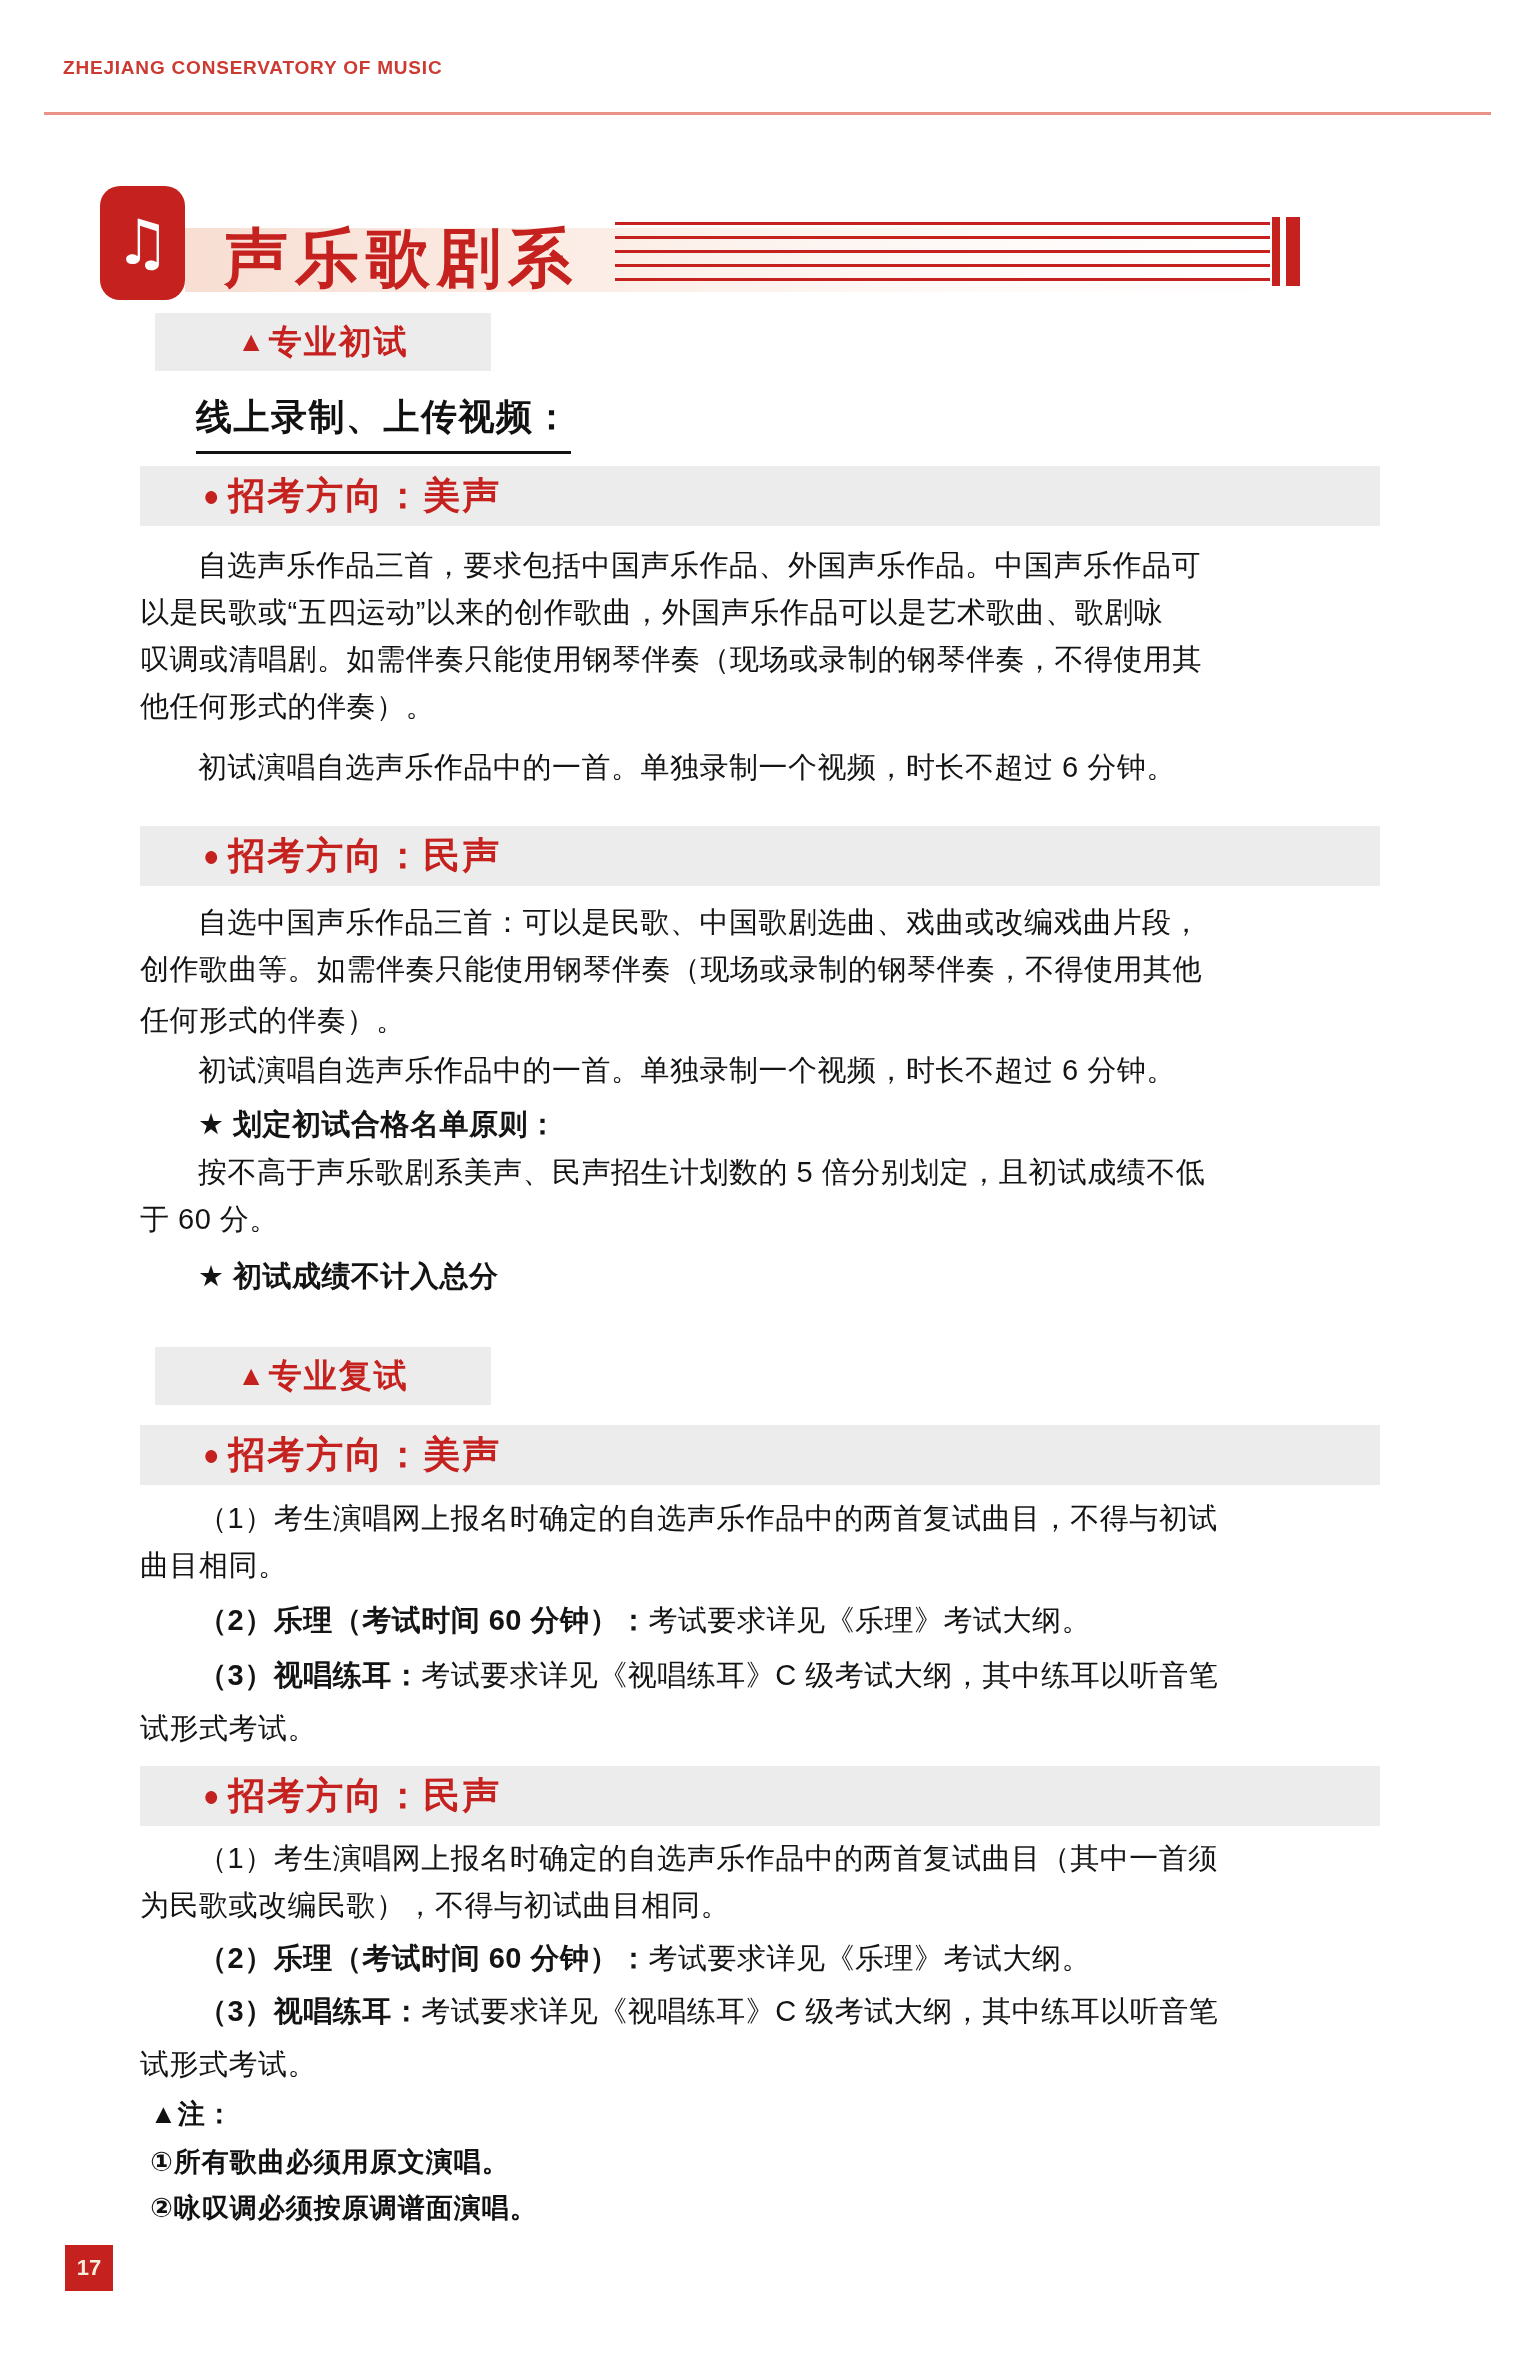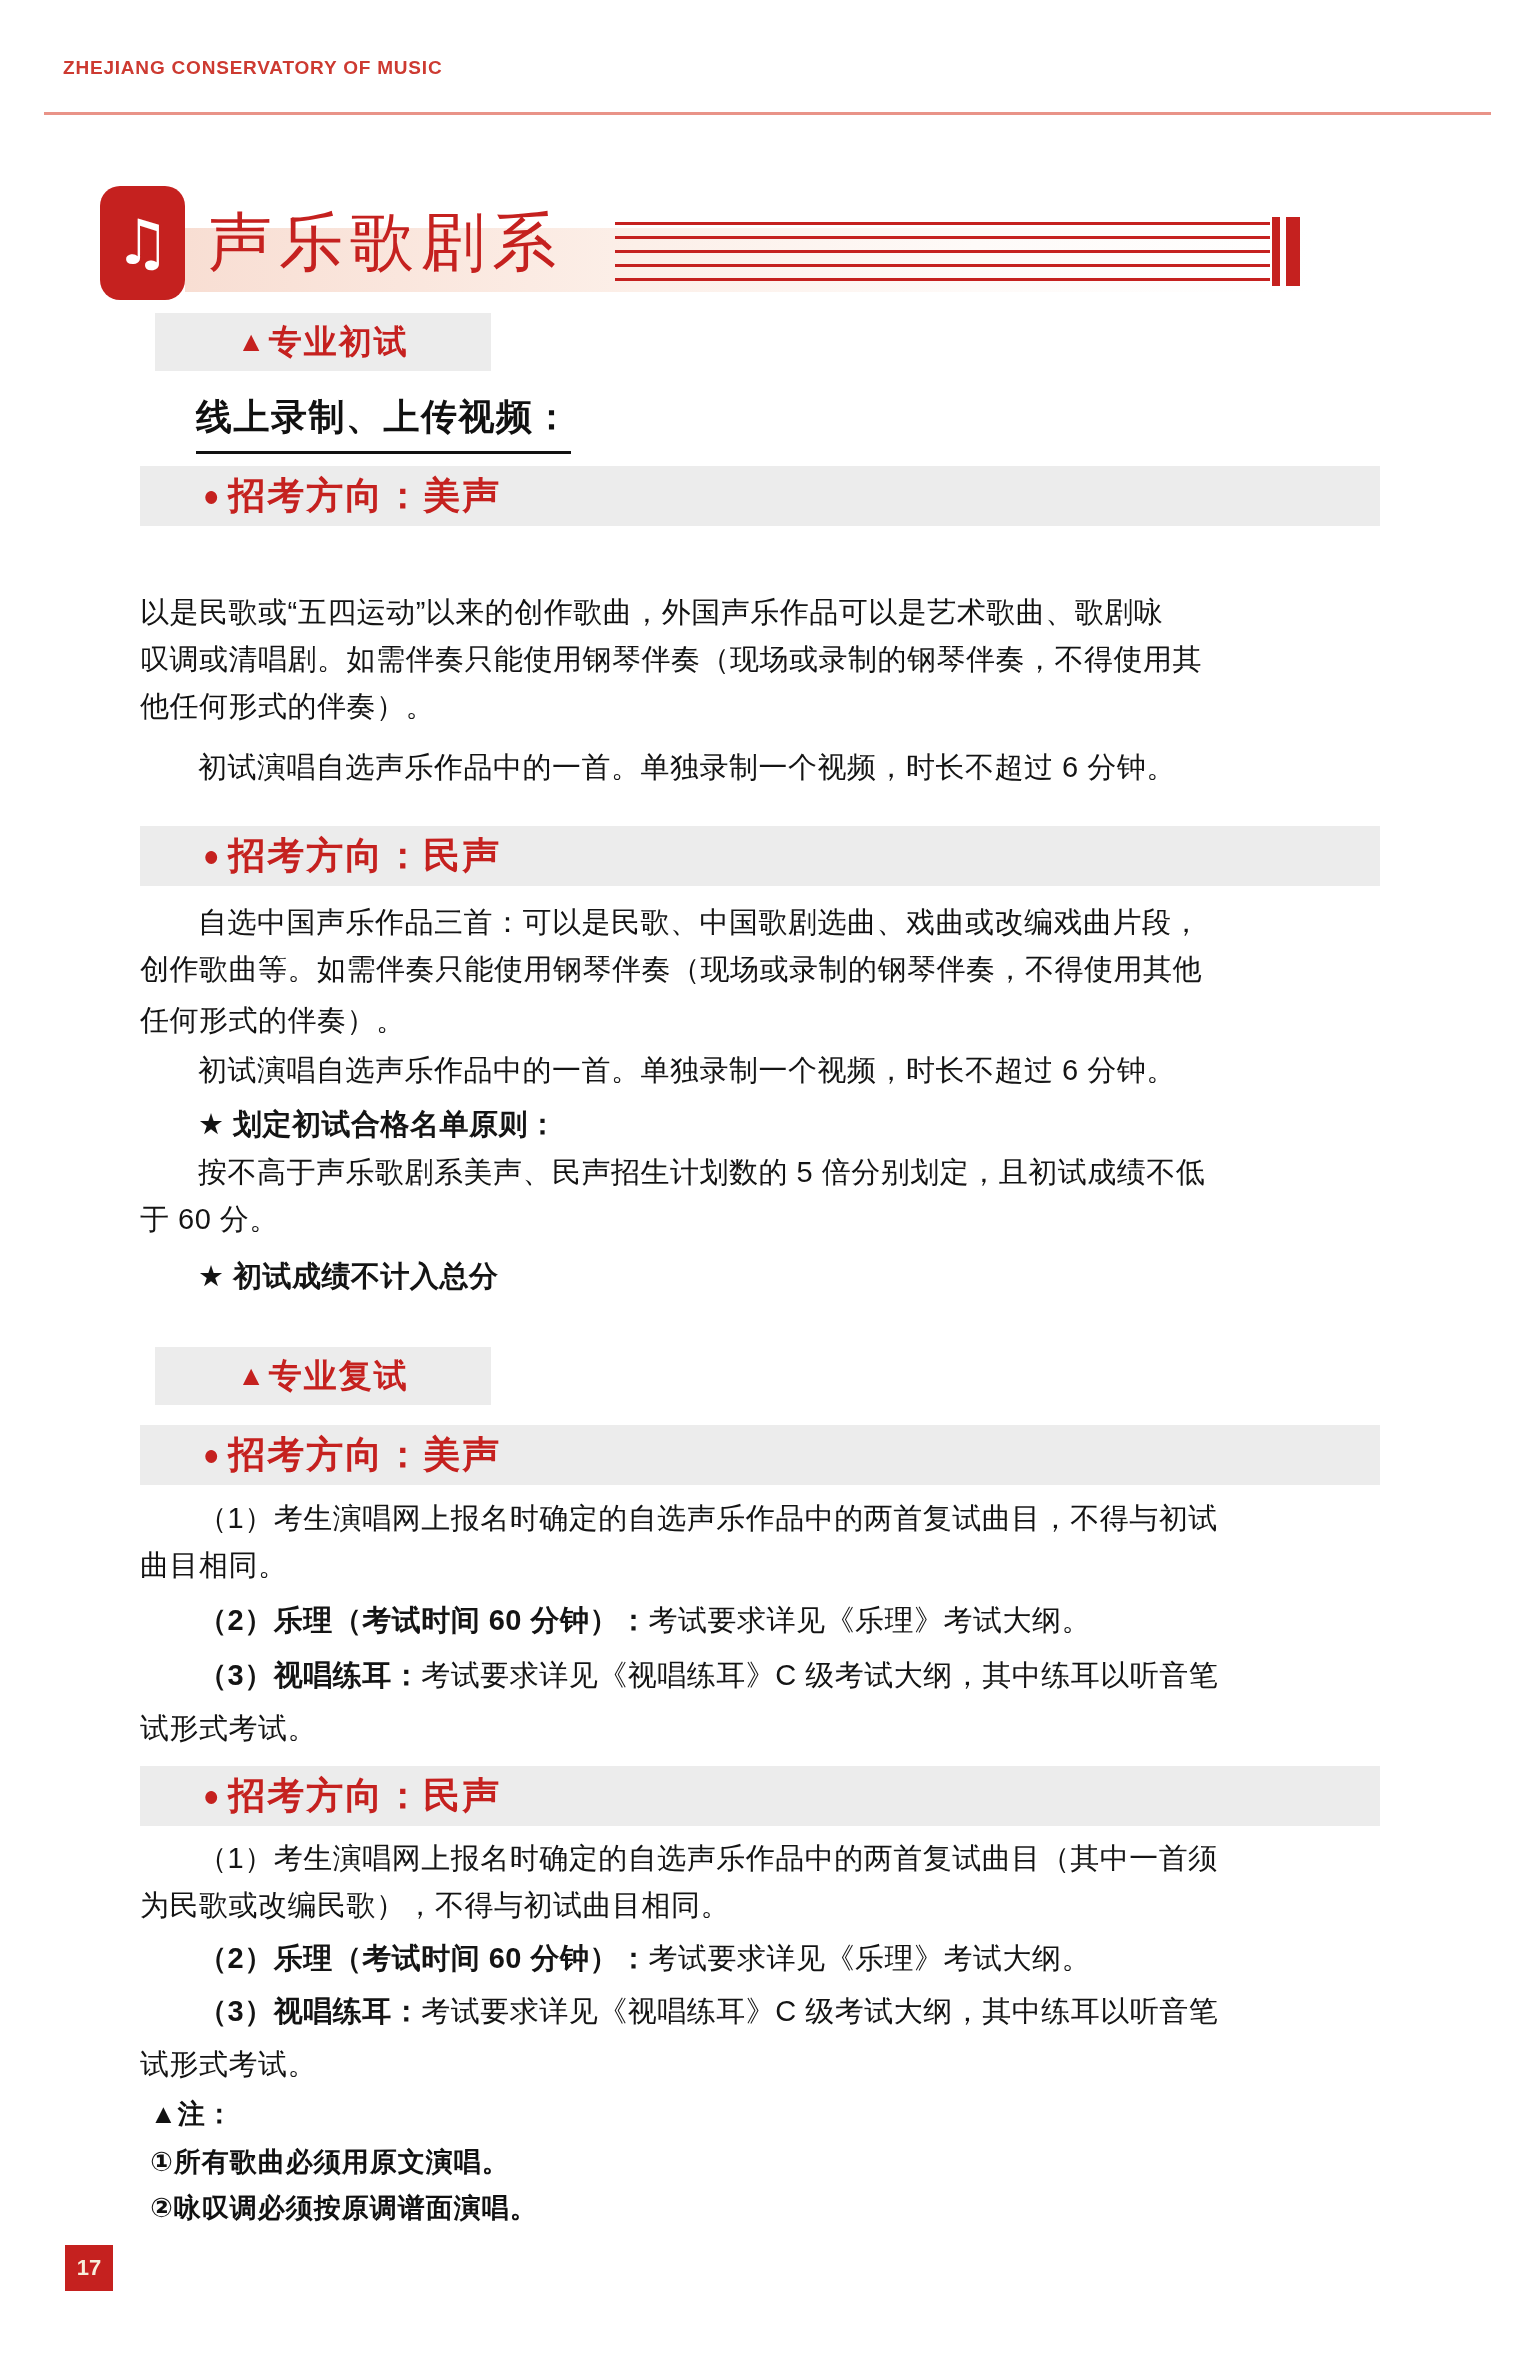--- a/index.html
+++ b/index.html
@@ -10,22 +10,22 @@
   
   .org-name{position:absolute;left:63px;top:57px;font-size:19px;color:#cd3a31;
     letter-spacing:.8px;font-weight:bold;}
   .header-rule{position:absolute;left:44px;top:112px;width:1447px;height:3px;background:#e99388;}
   
   .dept-icon{position:absolute;left:100px;top:186px;width:85px;height:114px;background:#c5211f;
     border-radius:20px;display:flex;align-items:center;justify-content:center;}
   .dept-icon span{color:#fff;font-size:62px;line-height:1;font-family:"DejaVu Sans",sans-serif;}
   .pink-band{position:absolute;left:185px;top:228px;width:1128px;height:64px;
     background:linear-gradient(90deg,#f8ded3 0%,#fcefe8 40%,#fefaf8 70%,#ffffff 100%);}
-  .dept-title{position:absolute;left:208px;top:198px;margin:0;font-size:64px;line-height:88px;
-    font-weight:400;color:#c5211f;letter-spacing:7px;}
+  .dept-title{position:absolute;left:208px;top:198px;margin:16px;font-size:64px;line-height:88px;
+    font-weight:700;color:#c5211f;letter-spacing:7px;}
   .staff{position:absolute;left:615px;top:222px;width:690px;height:70px;}
   .staff i{position:absolute;left:0;width:655px;height:3px;background:#c5211f;}
   .staff .l1{top:0}.staff .l2{top:14px}.staff .l3{top:28px}.staff .l4{top:42px}.staff .l5{top:56px}
   .staff .bar-thin{position:absolute;left:657px;top:-5px;width:8px;height:69px;background:#c5211f;}
   .staff .bar-thick{position:absolute;left:671px;top:-5px;width:14px;height:69px;background:#c5211f;}
   
   .section-box{position:absolute;left:155px;width:336px;height:58px;background:#ececec;
     display:flex;align-items:center;justify-content:center;color:#c5211f;
     font-size:33px;font-weight:bold;letter-spacing:2px;}
   .section-box .tri{font-size:28px;margin-right:2px;}
@@ -77,20 +77,21 @@
     <span>专业初试</span>
   </div>
 
   <div class="online-note">线上录制、上传视频：</div>
 
   <div class="dir-banner db1">
     <span class="bullet">●</span>
     <span class="dir-label">招考方向：美声</span>
   </div>
 
+  <div class="line indent" style="top:545px">自选声乐作品三首，要求包括中国声乐作品、外国声乐作品。中国声乐作品可</div>
   <div class="line" style="top:592px">以是民歌或“五四运动”以来的创作歌曲，外国声乐作品可以是艺术歌曲、歌剧咏</div>
   <div class="line" style="top:639px">叹调或清唱剧。如需伴奏只能使用钢琴伴奏（现场或录制的钢琴伴奏，不得使用其</div>
   <div class="line" style="top:686px">他任何形式的伴奏）。</div>
   <div class="line indent" style="top:747px">初试演唱自选声乐作品中的一首。单独录制一个视频，时长不超过 6 分钟。</div>
 
   <div class="dir-banner db2">
     <span class="bullet">●</span>
     <span class="dir-label">招考方向：民声</span>
   </div>
 

